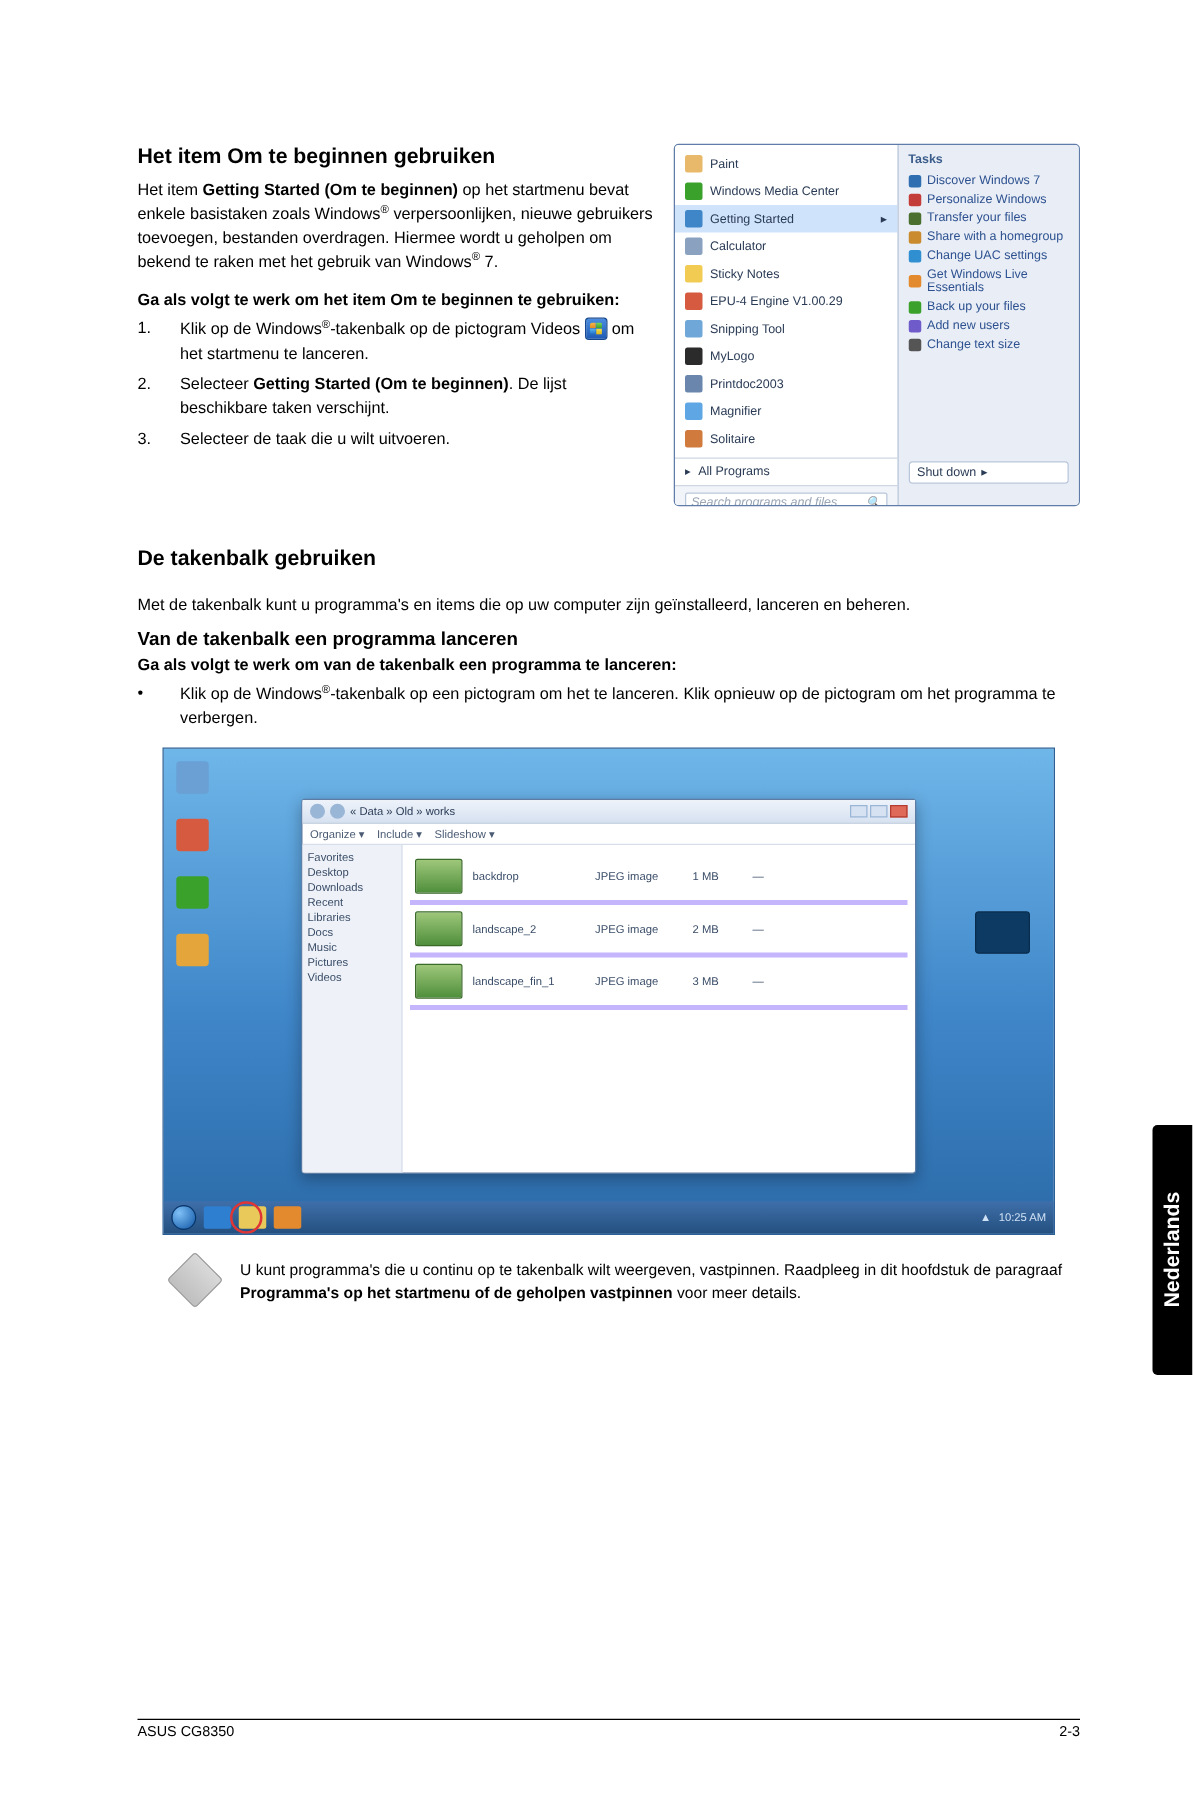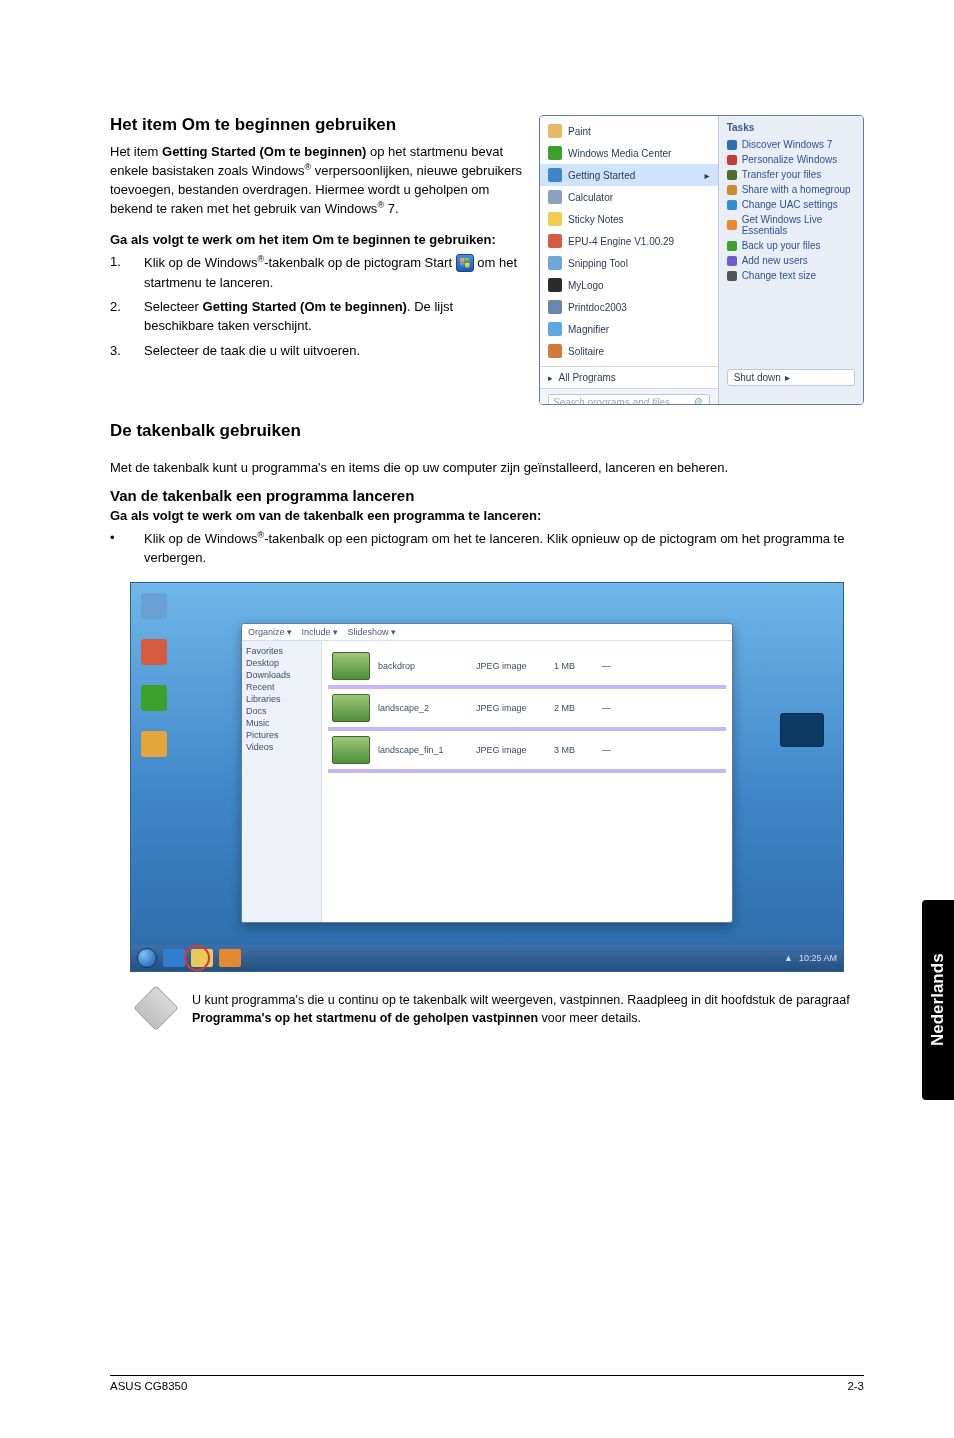--- a/index.html
+++ b/index.html
@@ -8,21 +8,21 @@
     font-size: 13px;
     color: #000;
     background: #fff;
     width: 954px;
     height: 1438px;
     position: relative;
     padding: 115px 90px 0 110px;
   }
   h2.section { font-size: 17px; font-weight: bold; margin-bottom: 8px; }
   p.intro { line-height: 1.4; }
-  .top-block { display: flex; gap: 14px; margin-bottom: 16px; }
+  .top-block { display: flex; gap: 14px; margin-bottom: 32px; }
   .top-left { flex: 1; }
   .top-right { width: 325px; }
   .bold { font-weight: bold; }
   .subhead { font-weight: bold; margin-top: 14px; margin-bottom: 6px; font-size: 13px; }
   ol.steps { list-style: none; margin-left: 0; padding-left: 0; }
   ol.steps > li { display: flex; margin-bottom: 6px; line-height: 1.45; }
   ol.steps > li > .num { width: 34px; flex-shrink: 0; }
   ol.steps > li > .body { flex: 1; }
   .start-icon {
     display: inline-block;
@@ -163,21 +163,21 @@
   <div class="top-left">
     <h2 class="section">Het item Om te beginnen gebruiken</h2>
     <p class="intro">
       <span>Het item </span><span class="bold">Getting Started (Om te beginnen)</span><span> op het startmenu bevat enkele basistaken zoals Windows</span><sup>®</sup><span> verpersoonlijken, nieuwe gebruikers toevoegen, bestanden overdragen. Hiermee wordt u geholpen om bekend te raken met het gebruik van Windows</span><sup>®</sup><span> 7.</span>
     </p>
     <p class="subhead">Ga als volgt te werk om het item Om te beginnen te gebruiken:</p>
     <ol class="steps">
       <li>
         <span class="num">1.</span>
         <span class="body">
-          <span>Klik op de Windows</span><sup>®</sup><span>-takenbalk op de pictogram Start </span><span class="start-icon"></span><span> om het startmenu te lanceren.</span>
+          <span>Klik op de Windows</span><sup>®</sup><span>-takenbalk op de pictogram Videos </span><span class="start-icon"></span><span> om het startmenu te lanceren.</span>
         </span>
       </li>
       <li>
         <span class="num">2.</span>
         <span class="body">
           <span>Selecteer </span><span class="bold">Getting Started (Om te beginnen)</span><span>. De lijst beschikbare taken verschijnt.</span>
         </span>
       </li>
       <li>
         <span class="num">3.</span>
@@ -322,20 +322,30 @@
       </div>
     <div class="dicon" style="top:148px;left:8px;">
         <div class="box" style="background:#e4a63a;"></div>
       </div>
 
     <div class="gadget">
         <div class="g1"></div>
       </div>
 
     <div class="window">
+      <div class="wtitle">
+        <span style="width:12px;height:12px;border-radius:50%;background:#9ab6d6;display:inline-block;"></span>
+        <span style="width:12px;height:12px;border-radius:50%;background:#9ab6d6;display:inline-block;"></span>
+        <span>« Data » Old » works</span>
+        <span style="margin-left:auto;display:flex;gap:2px;">
+          <span style="width:14px;height:10px;background:#d6e1f1;border:1px solid #9ab6d6;"></span>
+          <span style="width:14px;height:10px;background:#d6e1f1;border:1px solid #9ab6d6;"></span>
+          <span style="width:14px;height:10px;background:#e06a5a;border:1px solid #b23d30;"></span>
+        </span>
+      </div>
       <div class="wtoolbar" id="wtoolbar">
           <span>Organize ▾</span>
           <span>Include ▾</span>
           <span>Slideshow ▾</span>
         </div>
       <div class="wbody">
         <div class="wside" id="wside">
             <div style="padding: 1px 0px;">Favorites</div>
             <div style="padding: 1px 0px;">Desktop</div>
             <div style="padding: 1px 0px;">Downloads</div>

